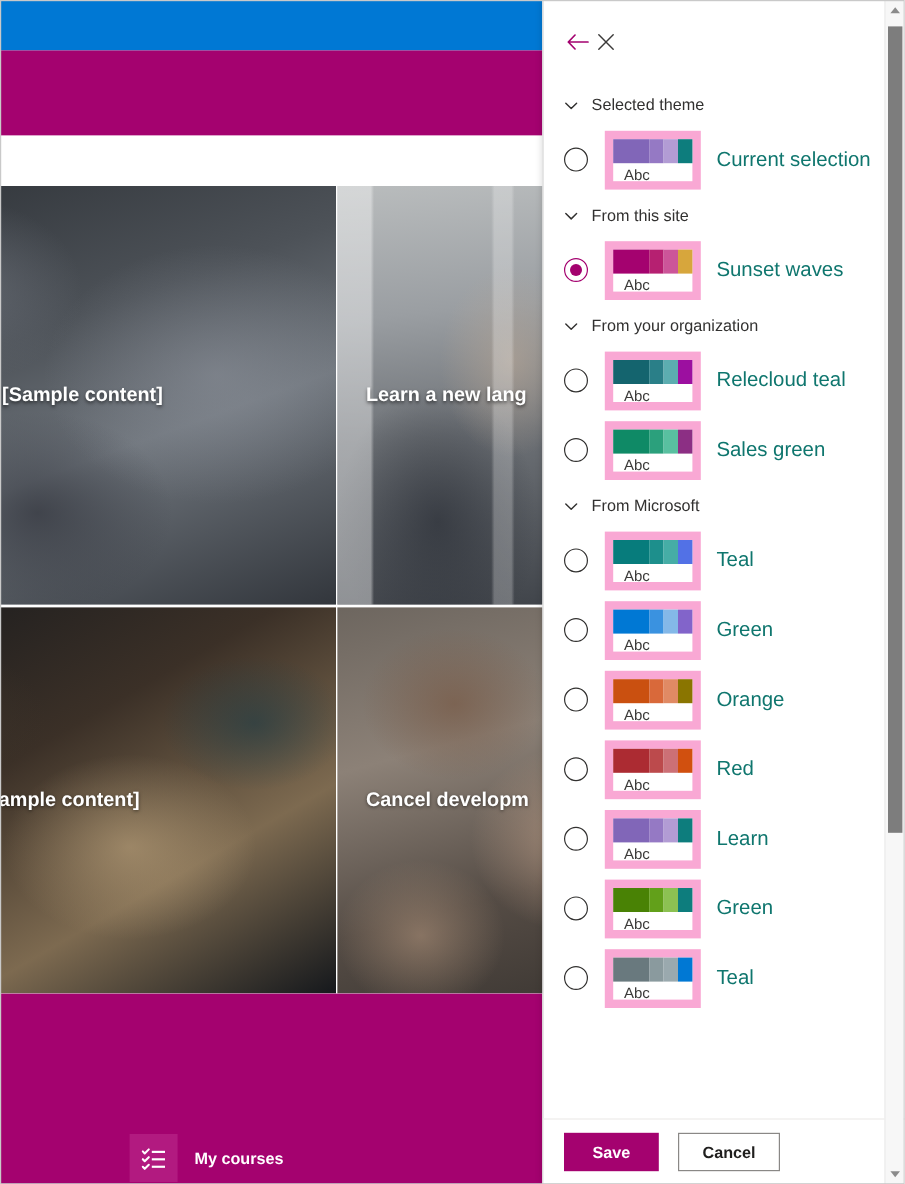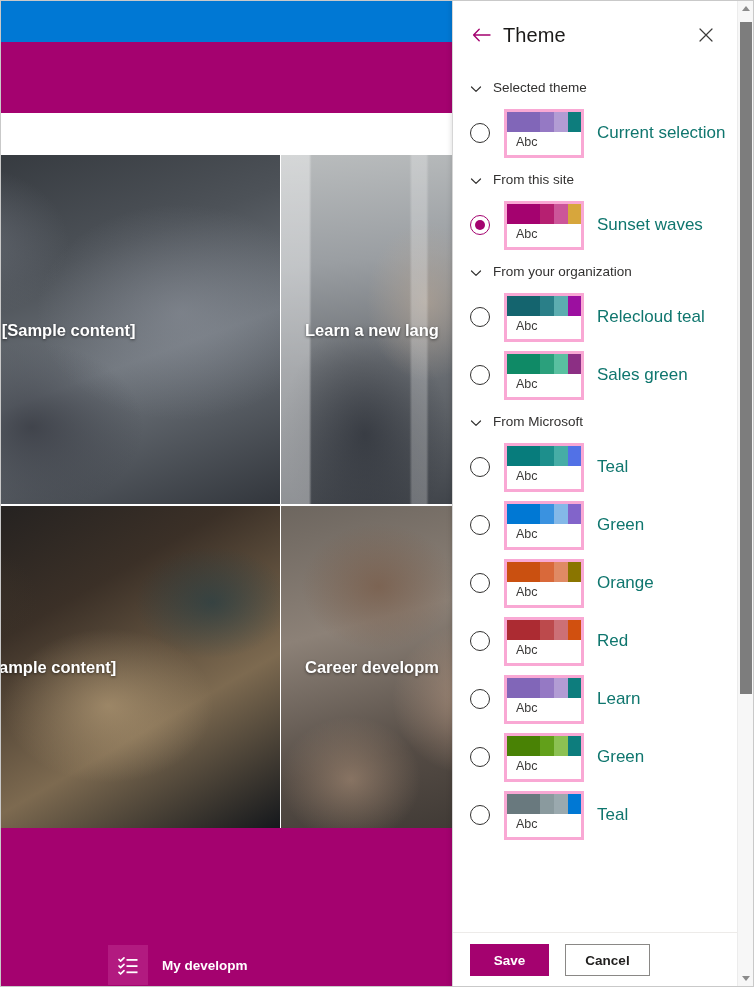--- a/index.html
+++ b/index.html
@@ -120,21 +120,21 @@
     width: 20px; height: 20px; border-radius: 50%;
     border: 1px solid #323130; background: #fff;
     flex: 0 0 20px; position: relative; margin-right: 14px;
   }
   .radio.checked { border-color: #a4026f; border-width: 1px; }
   .radio.checked::after {
     content: ""; position: absolute; left: 4px; top: 4px;
     width: 10px; height: 10px; border-radius: 50%; background: #a4026f;
   }
   .swatch {
-    width: 80px; height: 49px; border: 3px solid #f9a8d4;
+    width: 80px; height: 49px; border: 7px solid #f9a8d4;
     background: #fff; flex: 0 0 80px; margin-right: 13px;
   }
   .swatch .strip { display: flex; height: 20px; width: 100%; }
   .swatch .strip i { display: block; height: 100%; }
   .swatch .strip i:nth-child(1) { width: 45%; }
   .swatch .strip i:nth-child(2) { width: 18.5%; }
   .swatch .strip i:nth-child(3) { width: 18.5%; }
   .swatch .strip i:nth-child(4) { width: 18%; }
   .swatch .abc {
     font-size: 12.5px; color: #3b3a39; padding: 3px 0 0 9px;
@@ -195,50 +195,49 @@
       <div class="news-card card-b">
         <div class="photo ph-office"></div>
         <div class="ctitle">Learn a new lang</div>
       </div>
       <div class="news-card card-c">
         <div class="photo ph-desk"></div>
         <div class="ctitle">Sample content]</div>
       </div>
       <div class="news-card card-d">
         <div class="photo ph-hands"></div>
-        <div class="ctitle">Career developm</div>
+        <div class="ctitle">Cancel developm</div>
       </div>
     </div>
 
     <div class="bg-footer-band"></div>
     <div class="footer-link">
       <div class="footer-tile">
         <svg width="24" height="24" viewBox="0 0 24 24" aria-hidden="true">
           <path d="M3 6.5l1.6 1.7L8 4.8" stroke="#fff" stroke-width="1.7" fill="none" stroke-linecap="round" stroke-linejoin="round"></path>
           <path d="M3 13l1.6 1.7L8 11.3" stroke="#fff" stroke-width="1.7" fill="none" stroke-linecap="round" stroke-linejoin="round"></path>
           <path d="M3 19.3l1.6 1.7L8 17.6" stroke="#fff" stroke-width="1.7" fill="none" stroke-linecap="round" stroke-linejoin="round"></path>
           <rect x="10.5" y="6" width="11" height="1.8" fill="#fff"></rect>
           <rect x="10.5" y="12.2" width="11" height="1.8" fill="#fff"></rect>
           <rect x="10.5" y="18.4" width="11" height="1.8" fill="#fff"></rect>
         </svg>
       </div>
-      <div class="footer-label">My developm</div>
+      <div class="footer-label">My courses</div>
     </div>
   </div>
 
   <div class="panel">
     <div class="panel-inner">
 
       <div class="panel-header">
         <div class="back-arrow">
           <svg width="20" height="16" viewBox="0 0 20 16" aria-hidden="true">
             <path d="M8.2 2.2L2.6 8l5.6 5.8M2.6 8H19" stroke="#a4026f" stroke-width="1.4" fill="none" stroke-linecap="round" stroke-linejoin="round"></path>
           </svg>
         </div>
-        <div class="panel-title">Theme</div>
         <div class="close-btn">
           <svg width="14" height="14" viewBox="0 0 14 14" aria-hidden="true">
             <path d="M1 1l12 12M13 1L1 13" stroke="#3b3a39" stroke-width="1.2" fill="none" stroke-linecap="round"></path>
           </svg>
         </div>
       </div>
 
       <div class="panel-body" id="panel-body">
           <div class="group-head">
             <span class="chev"><svg width="12" height="12" viewBox="0 0 12 12" aria-hidden="true">

